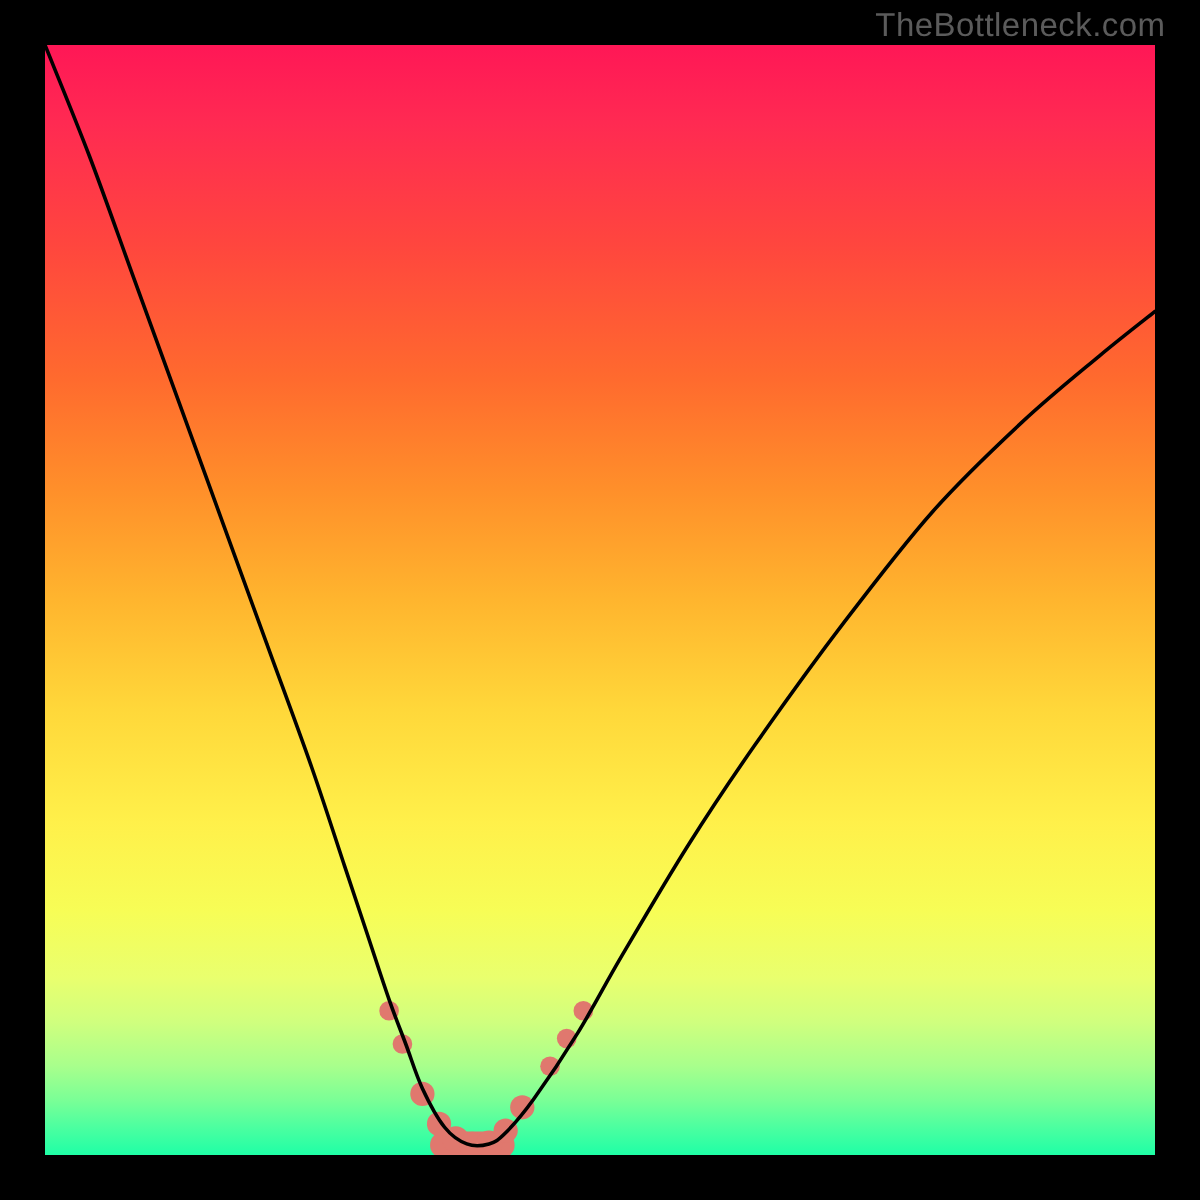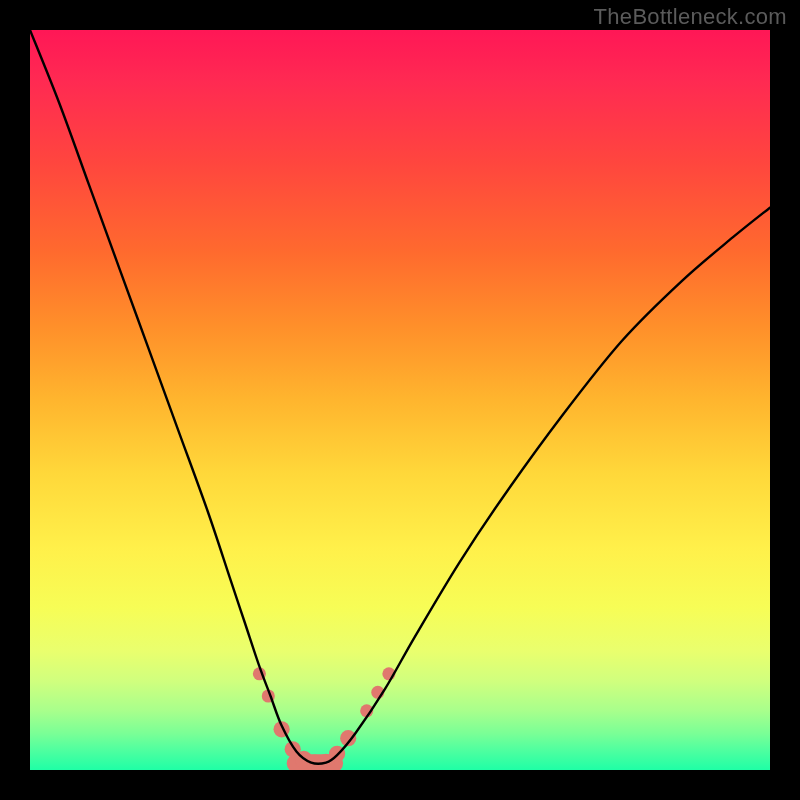--- a/index.html
+++ b/index.html
@@ -50,21 +50,21 @@
       #1fffa6 100%
     );
   }
   .curve-layer {
     position: absolute;
     inset: 0;
   }
   .watermark {
     position: absolute;
     top: 4px;
-    right: 13px;
+    right: 23px;
     color: #5b5b5b;
     font-size: 22px;
     letter-spacing: 0.3px;
     font-weight: 500;
   }
   svg { display: block; }
 </style>
 </head>
 <body>
 

